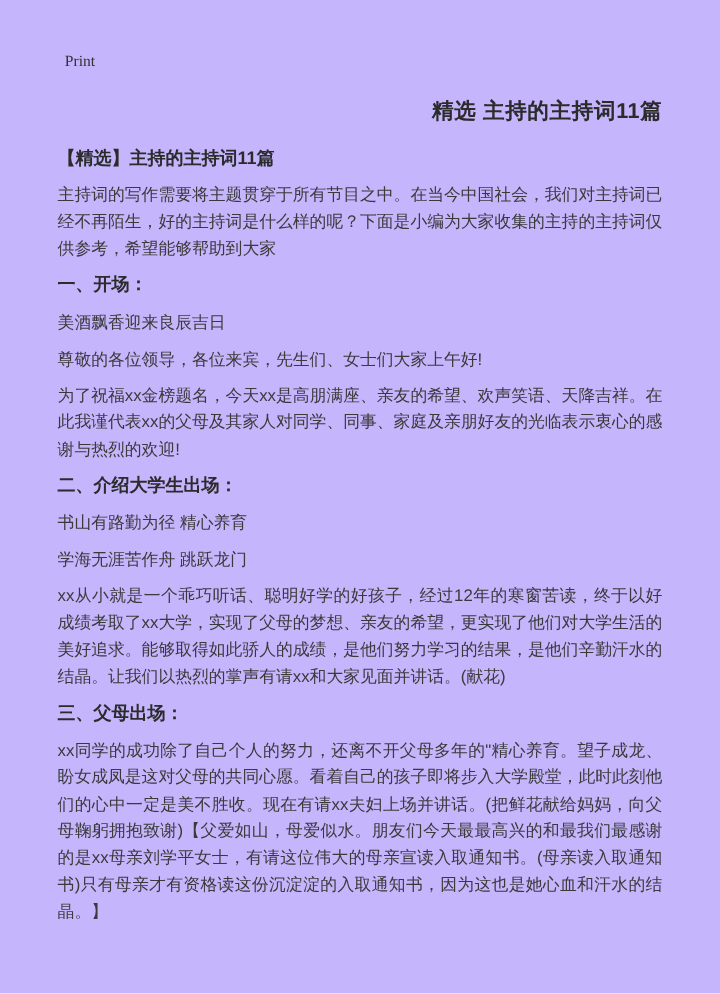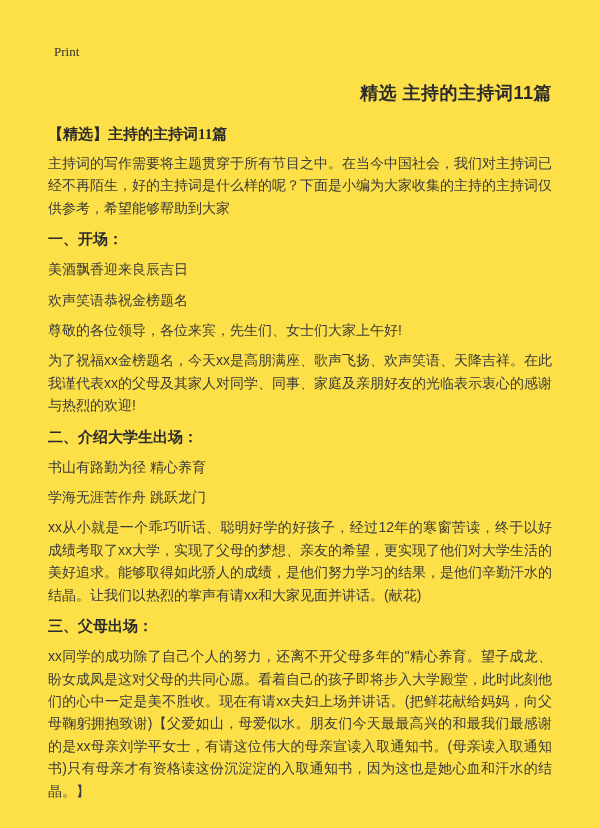--- a/index.html
+++ b/index.html
@@ -7,21 +7,21 @@
   body {
     width: 600px;
     height: 828px;
     overflow: hidden;
     font-family: "Liberation Sans", "DejaVu Sans", sans-serif;
     color: #3a3a3a;
   }
   .page {
     width: 600px;
     height: 828px;
-    background: #fde047;
+    background: #c4b5fd;
     padding: 42px 48px 0 48px;
     overflow: hidden;
   }
   .print-link {
     display: inline-block;
     font-family: "Liberation Serif", "DejaVu Serif", serif;
     font-size: 13px;
     color: #333333;
     margin: 0 0 21px 6px;
     cursor: pointer;
@@ -36,21 +36,20 @@
     line-height: 24px;
     margin: 0 0 19px 0;
     letter-spacing: 0.5px;
   }
   .doc-subtitle {
     font-size: 15px;
     font-weight: bold;
     color: #2b2b2b;
     line-height: 20px;
     margin: 0 0 5px 0;
-    font-family: Liberation Serif, serif;
   }
   .para {
     font-size: 14px;
     line-height: 22.4px;
     color: #3a3a3a;
     margin: 8px 0;
     text-align: justify;
     word-break: break-all;
   }
   .sec-heading {
@@ -74,25 +73,24 @@
 
   <div>
 
     <p class="para">主持词的写作需要将主题贯穿于所有节目之中。在当今中国社会，我们对主持词已经不再陌生，好的主持词是什么样的呢？下面是小编为大家收集的主持的主持词仅供参考，希望能够帮助到大家</p>
 
 
     <h2 class="sec-heading">一、开场：</h2>
 
     <p class="para">美酒飘香迎来良辰吉日</p>
 
-    <p class="para">欢声笑语恭祝金榜题名</p>
 
     <p class="para">尊敬的各位领导，各位来宾，先生们、女士们大家上午好!</p>
 
-    <p class="para">为了祝福xx金榜题名，今天xx是高朋满座、歌声飞扬、欢声笑语、天降吉祥。在此我谨代表xx的父母及其家人对同学、同事、家庭及亲朋好友的光临表示衷心的感谢与热烈的欢迎!</p>
+    <p class="para">为了祝福xx金榜题名，今天xx是高朋满座、亲友的希望、欢声笑语、天降吉祥。在此我谨代表xx的父母及其家人对同学、同事、家庭及亲朋好友的光临表示衷心的感谢与热烈的欢迎!</p>
 
     <h2 class="sec-heading">二、介绍大学生出场：</h2>
 
     <p class="para">书山有路勤为径 精心养育</p>
 
     <p class="para">学海无涯苦作舟 跳跃龙门</p>
 
     <p class="para">xx从小就是一个乖巧听话、聪明好学的好孩子，经过12年的寒窗苦读，终于以好成绩考取了xx大学，实现了父母的梦想、亲友的希望，更实现了他们对大学生活的美好追求。能够取得如此骄人的成绩，是他们努力学习的结果，是他们辛勤汗水的结晶。让我们以热烈的掌声有请xx和大家见面并讲话。(献花)</p>
 
     <h2 class="sec-heading">三、父母出场：</h2>

